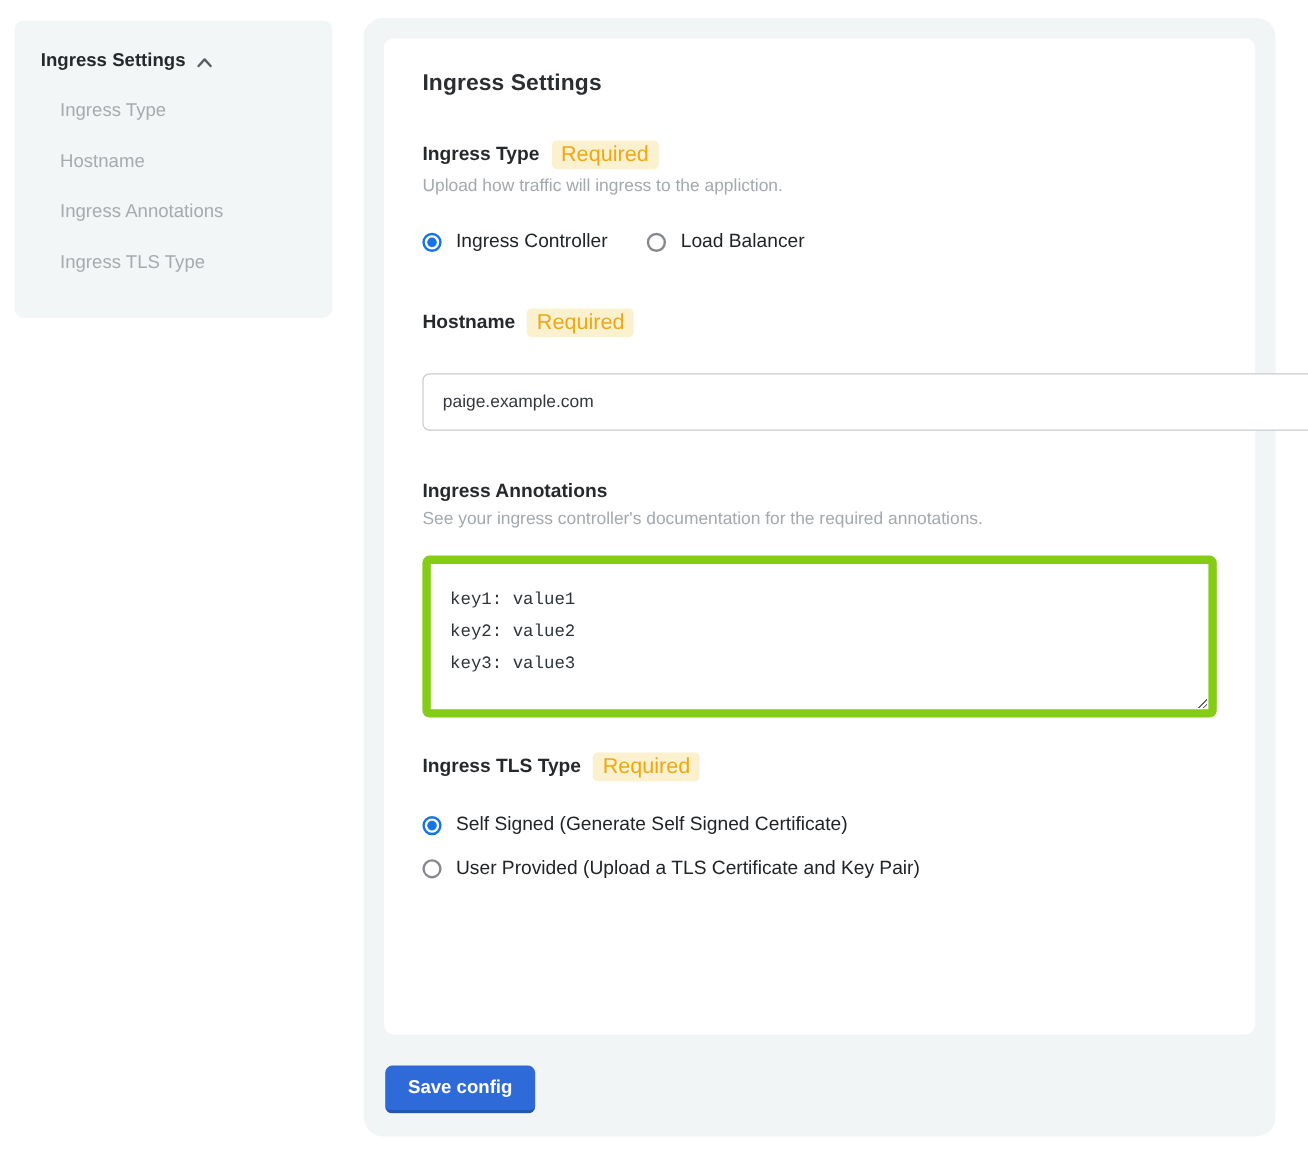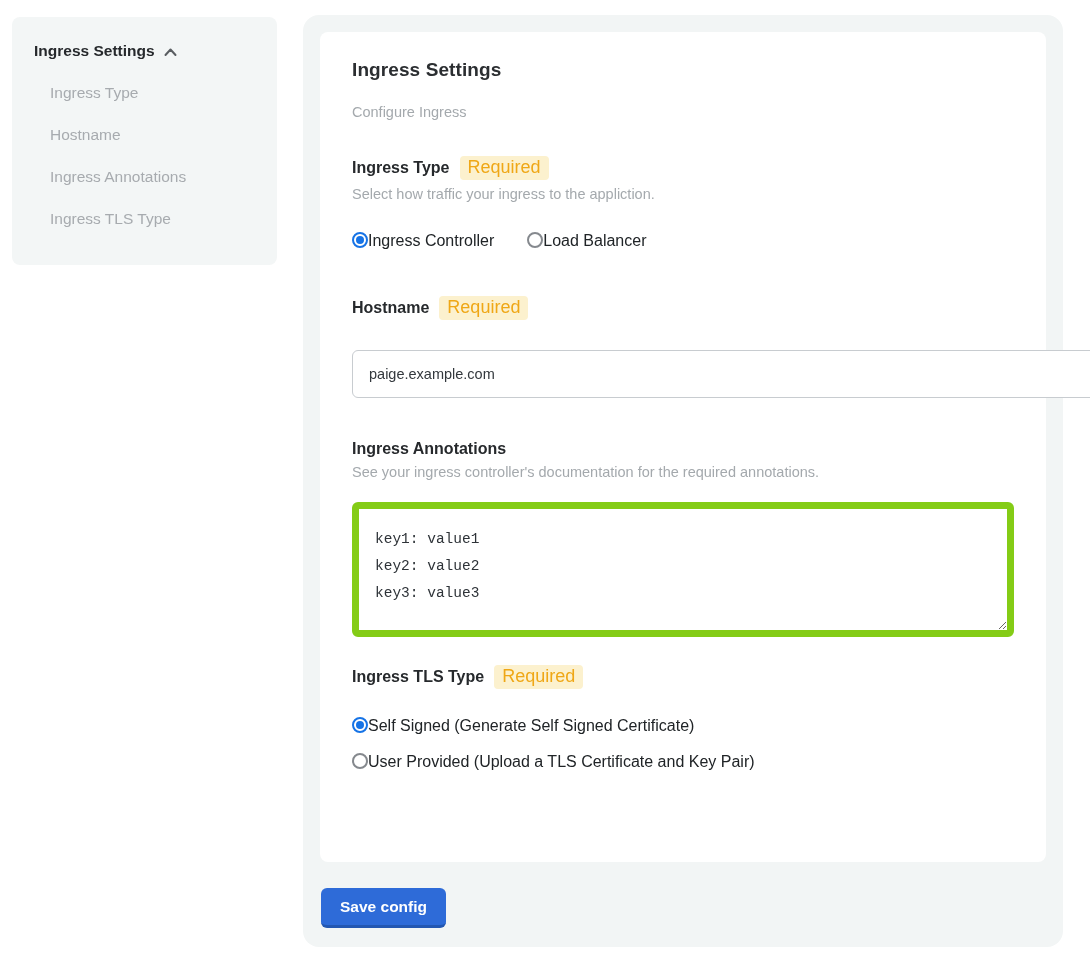--- a/index.html
+++ b/index.html
@@ -76,21 +76,21 @@
     line-height: 17px;
   }
   .field-desc {
     margin-top: 6px;
     font-size: 14.5px; color: #a4a9ad;
   }
 
   
   .radio-row { display: flex; align-items: center; gap: 33px; margin-top: 30px; }
   .radio-col { display: flex; flex-direction: column; gap: 18px; margin-top: 28px; }
-  .radio-option { display: flex; cursor: pointer; }
+  .radio-option { display: flex; align-items: center; gap: 12px; cursor: pointer; }
   .radio-circle {
     width: 16px; height: 16px; border-radius: 50%;
     border: 2px solid #85898e; background: #fff;
     flex: 0 0 auto;
     display: flex; align-items: center; justify-content: center;
   }
   .radio-circle.checked { border-color: #1673e6; }
   .radio-circle.checked::after {
     content: ""; width: 8px; height: 8px; border-radius: 50%;
     background: #1673e6;
@@ -162,28 +162,27 @@
     <div class="sidebar-item">Hostname</div>
     <div class="sidebar-item">Ingress Annotations</div>
     <div class="sidebar-item">Ingress TLS Type</div>
   </nav>
 </aside>
 
 <main class="main-panel">
   <section class="card">
 
     <h1 class="card-title">Ingress Settings</h1>
-    <p class="card-subtitle">Configure Ingress</p>
 
     <div class="field-group">
       <div class="field-label-row">
         <span class="field-label">Ingress Type</span>
         <span class="required-badge">Required</span>
       </div>
-      <p class="field-desc">Select how traffic your ingress to the appliction.</p>
+      <p class="field-desc">Upload how traffic will ingress to the appliction.</p>
       <div class="radio-row">
         <label class="radio-option">
           <span class="radio-circle checked"></span>
           <span class="radio-label">Ingress Controller</span>
         </label>
         <label class="radio-option">
           <span class="radio-circle"></span>
           <span class="radio-label">Load Balancer</span>
         </label>
       </div>

